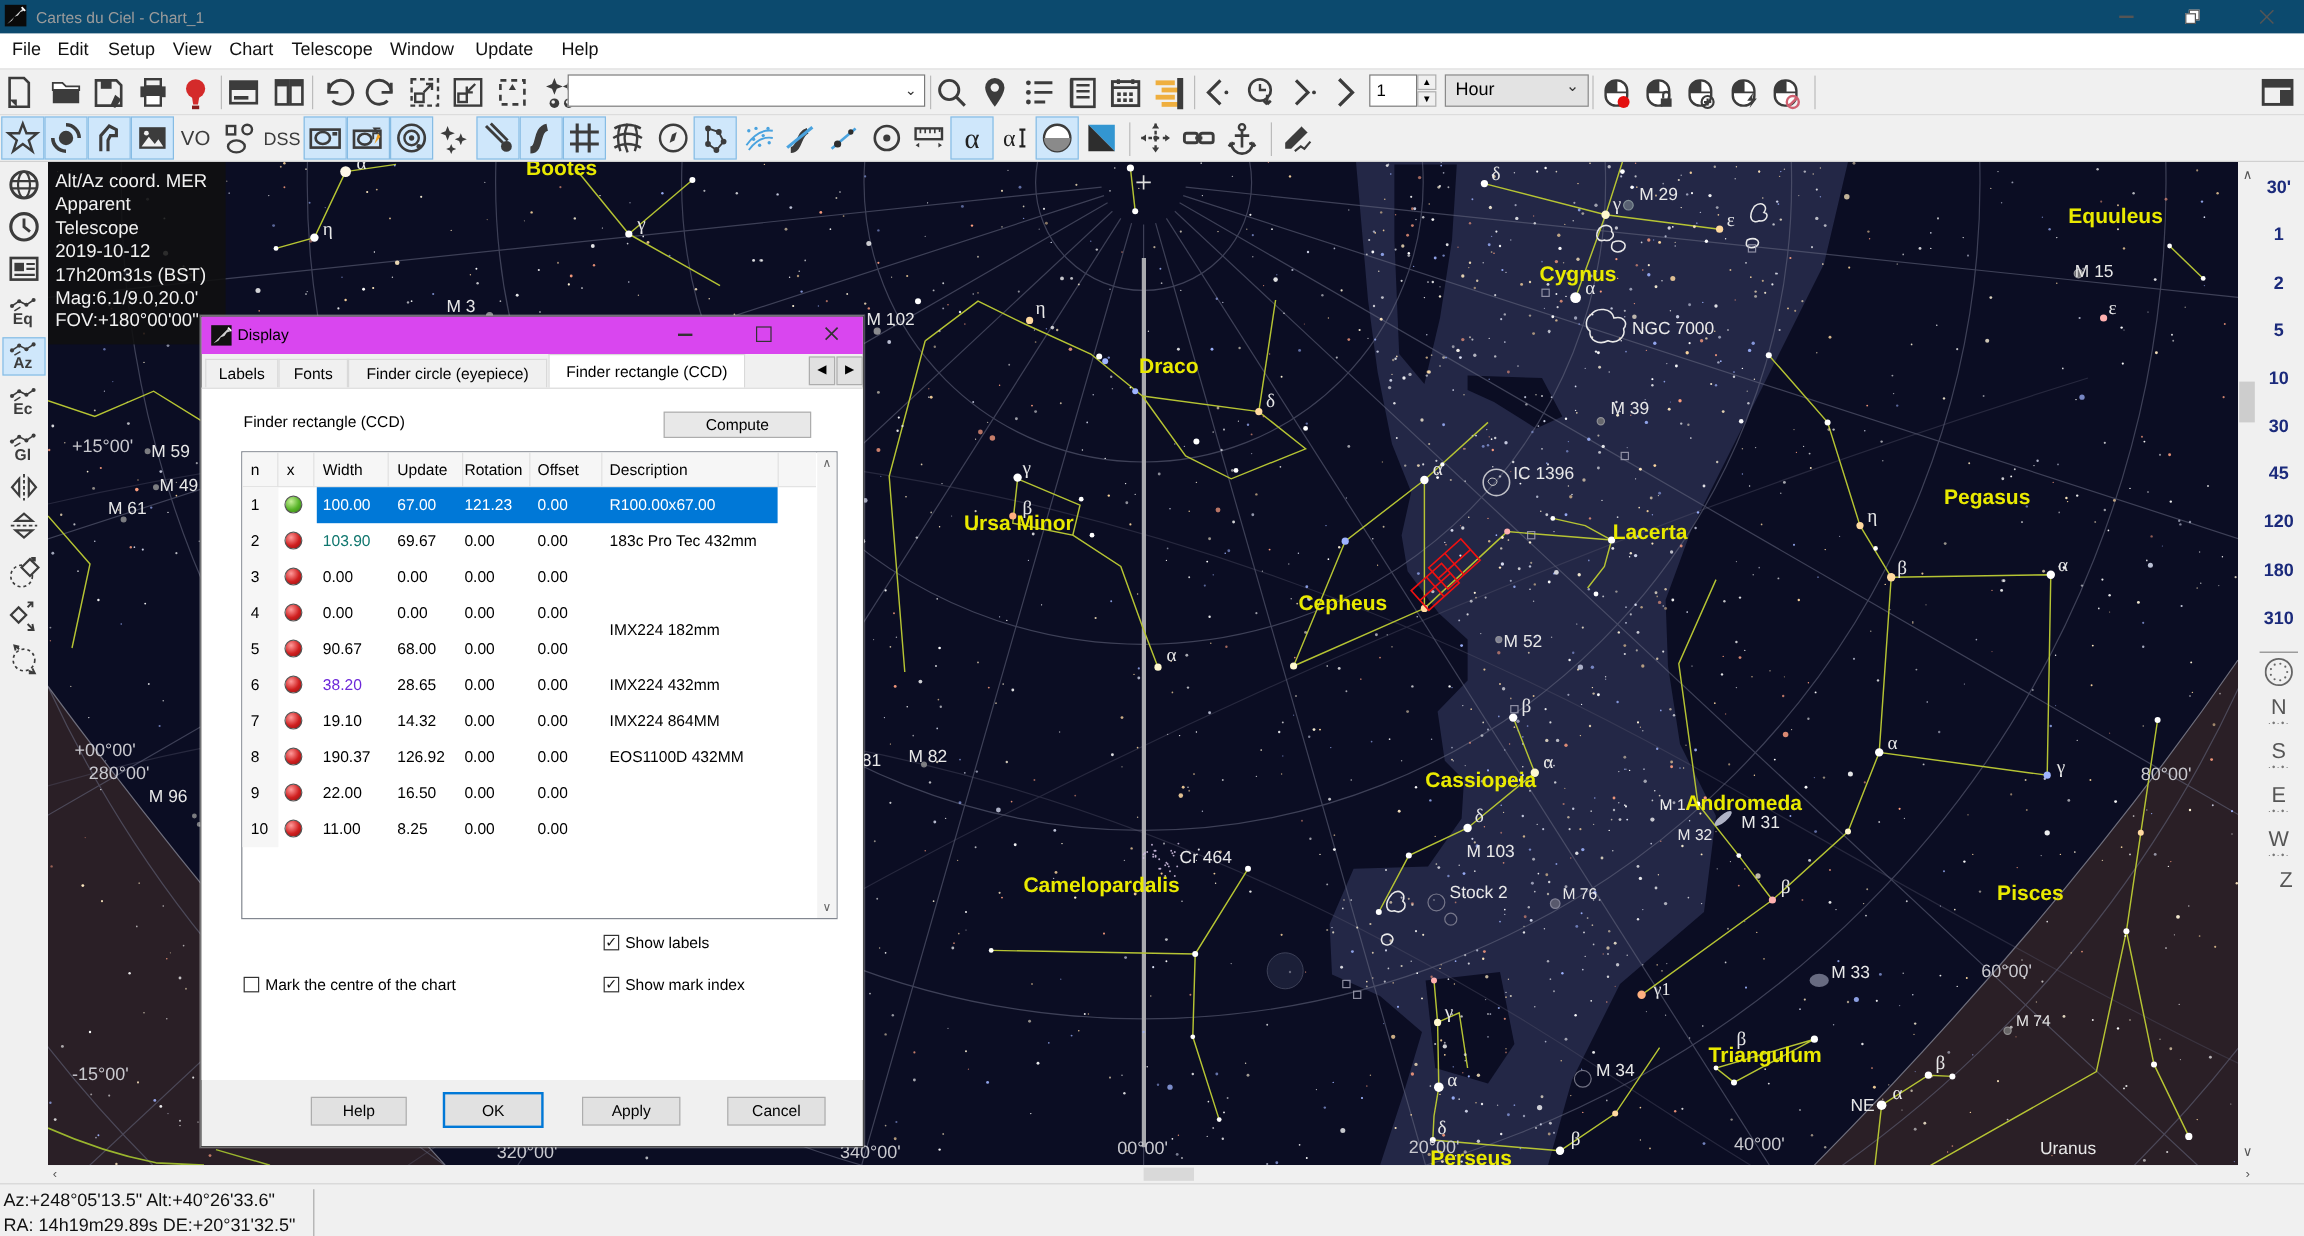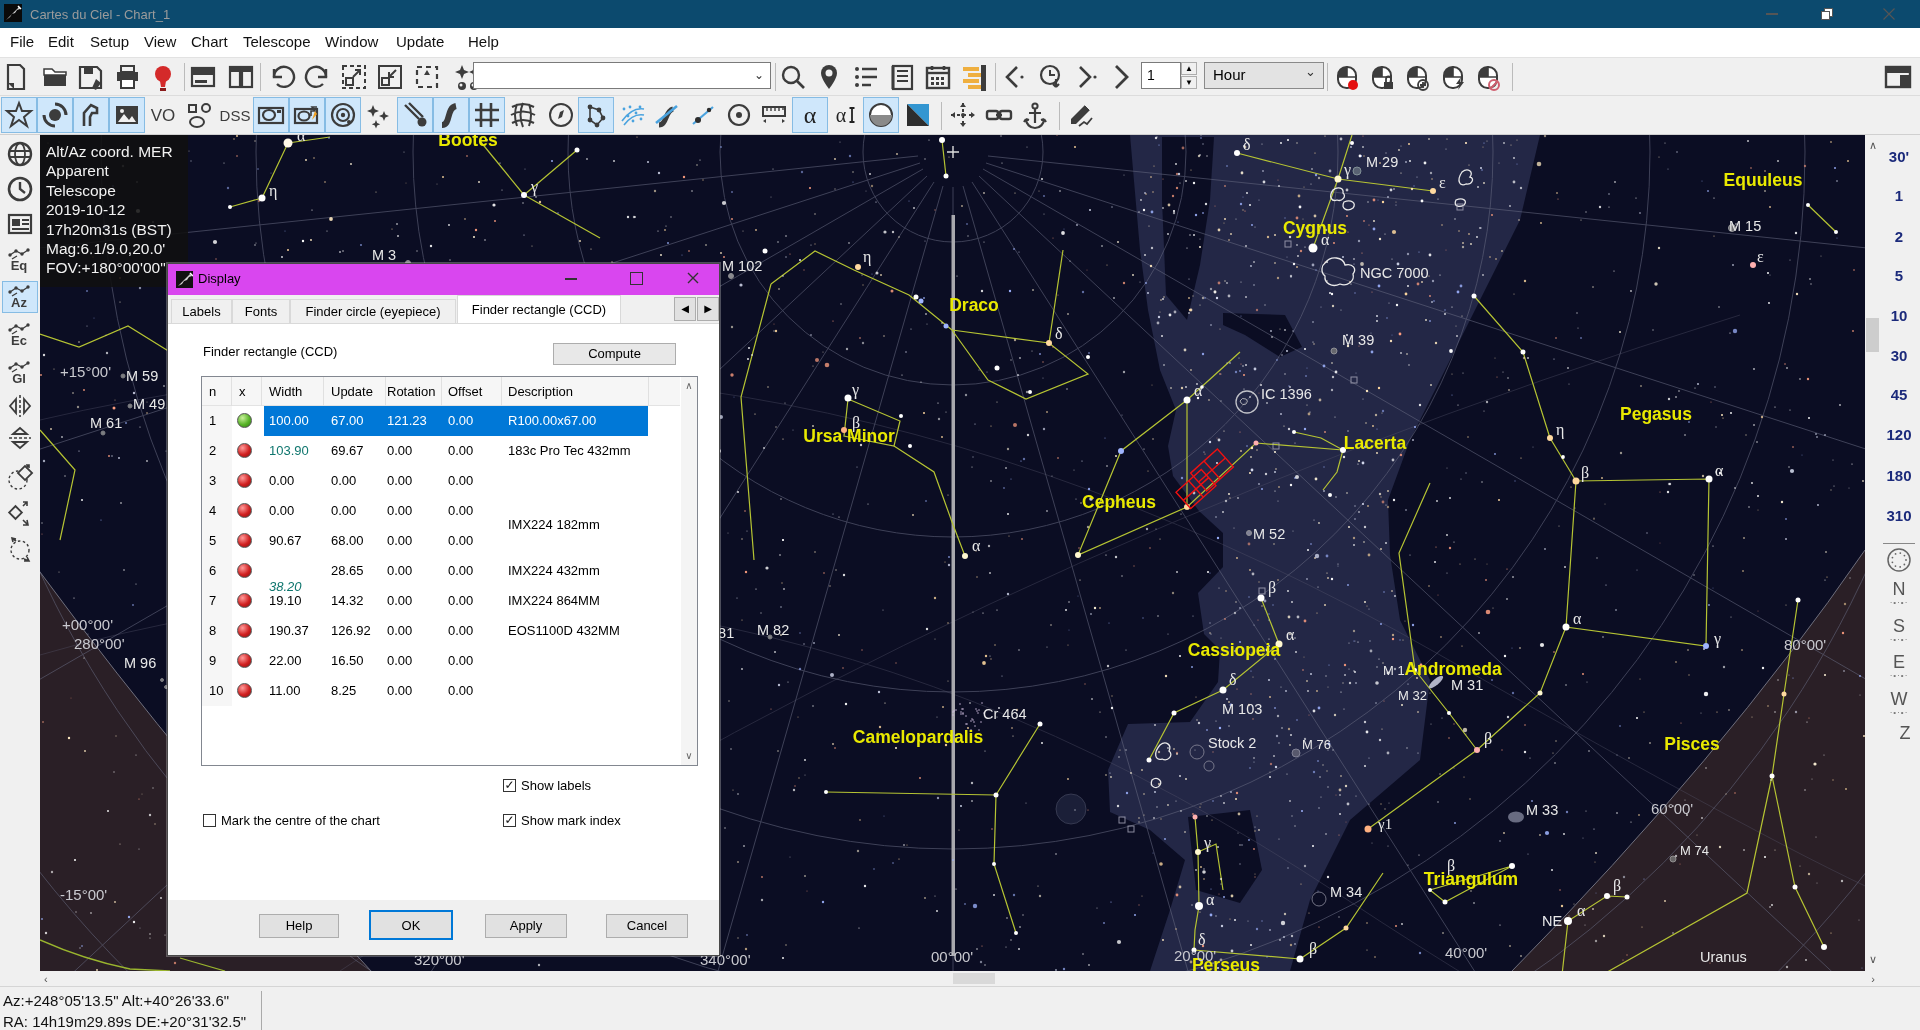--- a/index.html
+++ b/index.html
@@ -3063,21 +3063,21 @@
       <span style="position:absolute;left:340px;top:239px;color:#000;white-space:nowrap;max-width:150px;overflow:hidden;display:inline-block;"></span>
       <span style="position:absolute;left:41px;top:269px;color:#000;">5</span>
       <div style="position:absolute;left:69px;top:269px;width:15px;height:15px;border-radius:50%;background:radial-gradient(circle at 35% 30%, #ff9a9a, #d02020 55%, #8c0f0f);border:1px solid #555;"></div>
       <span style="position:absolute;left:101px;top:269px;color:#000;white-space:nowrap;max-width:150px;overflow:hidden;display:inline-block;">90.67</span>
       <span style="position:absolute;left:163px;top:269px;color:#000;white-space:nowrap;max-width:150px;overflow:hidden;display:inline-block;">68.00</span>
       <span style="position:absolute;left:219px;top:269px;color:#000;white-space:nowrap;max-width:150px;overflow:hidden;display:inline-block;">0.00</span>
       <span style="position:absolute;left:280px;top:269px;color:#000;white-space:nowrap;max-width:150px;overflow:hidden;display:inline-block;">0.00</span>
       <span style="position:absolute;left:340px;top:253px;color:#000;white-space:nowrap;max-width:150px;overflow:hidden;display:inline-block;">IMX224 182mm</span>
       <span style="position:absolute;left:41px;top:299px;color:#000;">6</span>
       <div style="position:absolute;left:69px;top:299px;width:15px;height:15px;border-radius:50%;background:radial-gradient(circle at 35% 30%, #ff9a9a, #d02020 55%, #8c0f0f);border:1px solid #555;"></div>
-      <span style="position:absolute;left:101px;top:315px;color:#0f766e;white-space:nowrap;max-width:150px;overflow:hidden;display:inline-block;font-style:italic;">38.20</span>
+      <span style="position:absolute;left:101px;top:299px;color:#6d28d9;white-space:nowrap;max-width:150px;overflow:hidden;display:inline-block;">38.20</span>
       <span style="position:absolute;left:163px;top:299px;color:#000;white-space:nowrap;max-width:150px;overflow:hidden;display:inline-block;">28.65</span>
       <span style="position:absolute;left:219px;top:299px;color:#000;white-space:nowrap;max-width:150px;overflow:hidden;display:inline-block;">0.00</span>
       <span style="position:absolute;left:280px;top:299px;color:#000;white-space:nowrap;max-width:150px;overflow:hidden;display:inline-block;">0.00</span>
       <span style="position:absolute;left:340px;top:299px;color:#000;white-space:nowrap;max-width:150px;overflow:hidden;display:inline-block;">IMX224 432mm</span>
       <span style="position:absolute;left:41px;top:329px;color:#000;">7</span>
       <div style="position:absolute;left:69px;top:329px;width:15px;height:15px;border-radius:50%;background:radial-gradient(circle at 35% 30%, #ff9a9a, #d02020 55%, #8c0f0f);border:1px solid #555;"></div>
       <span style="position:absolute;left:101px;top:329px;color:#000;white-space:nowrap;max-width:150px;overflow:hidden;display:inline-block;">19.10</span>
       <span style="position:absolute;left:163px;top:329px;color:#000;white-space:nowrap;max-width:150px;overflow:hidden;display:inline-block;">14.32</span>
       <span style="position:absolute;left:219px;top:329px;color:#000;white-space:nowrap;max-width:150px;overflow:hidden;display:inline-block;">0.00</span>
       <span style="position:absolute;left:280px;top:329px;color:#000;white-space:nowrap;max-width:150px;overflow:hidden;display:inline-block;">0.00</span>

